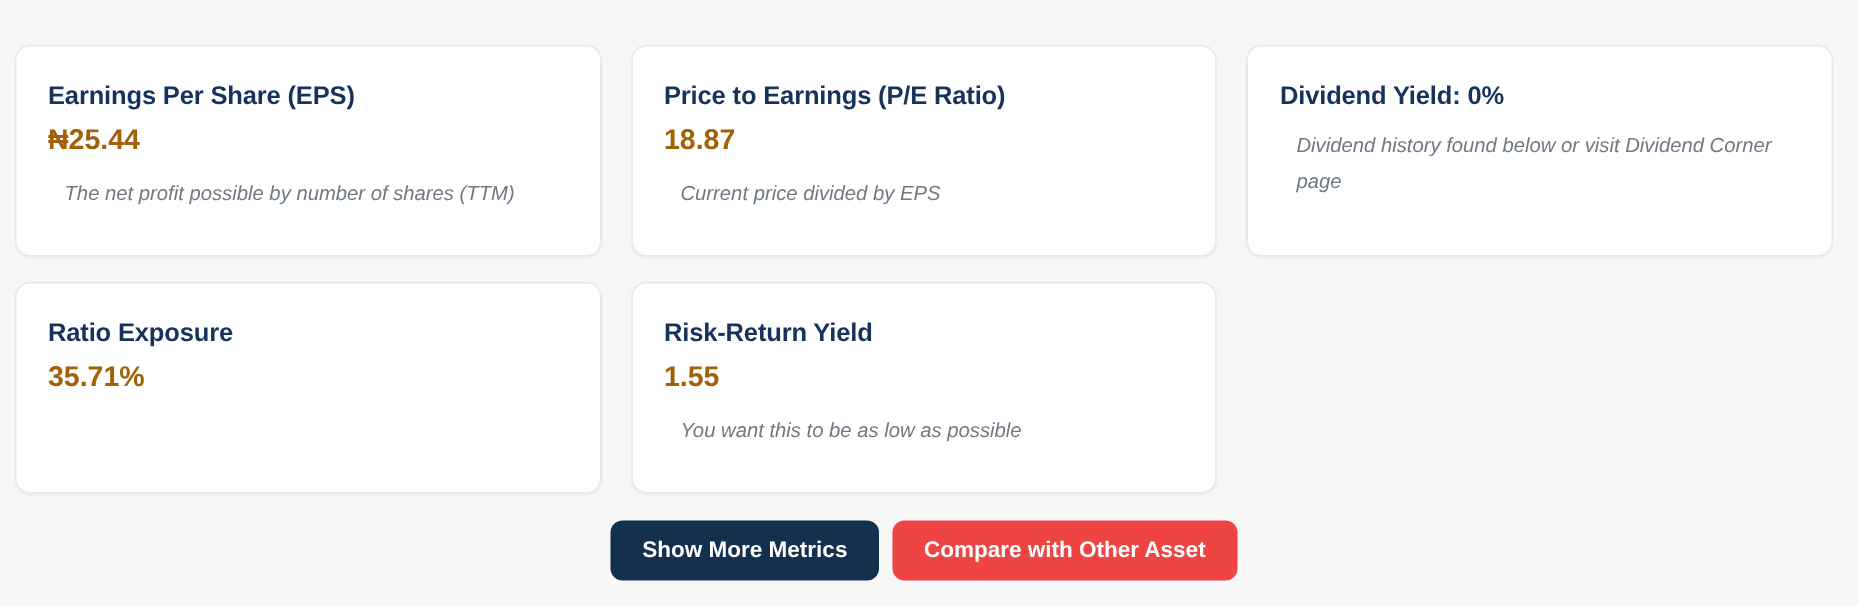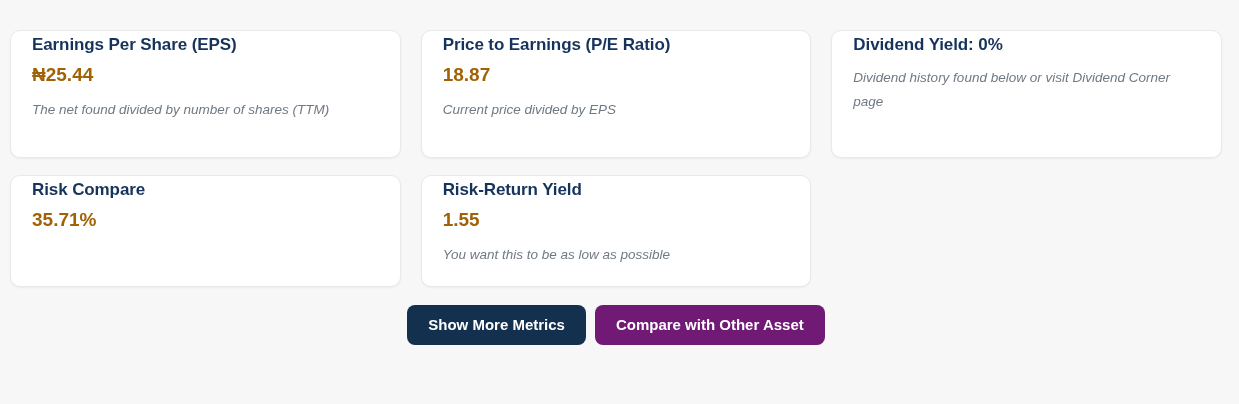--- a/index.html
+++ b/index.html
@@ -27,21 +27,21 @@
     column-gap: 20px;
     row-gap: 17px;
   }
 
   .metric-card {
     box-sizing: border-box;
     background: #ffffff;
     border: 1px solid #e9e9ec;
     border-radius: 10px;
     box-shadow: 0 1px 2px rgba(16, 24, 40, 0.05);
-    padding: 4px 21px 18px 21px;
+    padding: 23px 21px 18px 21px;
     min-height: 128px;
   }
 
   .metric-card.row-two {
     min-height: 112px;
   }
 
   .metric-title {
     font-size: 17px;
     font-weight: bold;
@@ -57,21 +57,21 @@
     color: #a16207;
     line-height: 1.2;
     margin: 0 0 11px 0;
   }
 
   .metric-desc {
     font-size: 13.5px;
     font-style: italic;
     color: #6f7984;
     line-height: 1.75;
-    margin: 0;
+    margin: 11px;
   }
 
   .metric-card.no-value .metric-title {
     margin-bottom: 11px;
   }
 
   .actions-row {
     display: flex;
     justify-content: center;
     gap: 9px;
@@ -91,50 +91,50 @@
     line-height: 16px;
     cursor: pointer;
     white-space: nowrap;
   }
 
   .action-button.primary-dark {
     background: #14304f;
   }
 
   .action-button.primary-green {
-    background: #701a75;
+    background: #ef4444;
   }
 </style>
 </head>
 <body>
 
 <div class="metrics-panel">
 
   <div class="cards-grid">
 
     <div class="metric-card">
       <div class="metric-title">Earnings Per Share (EPS)</div>
       <div class="metric-value">₦25.44</div>
-      <div class="metric-desc">The net found divided by number of shares (TTM)</div>
+      <div class="metric-desc">The net profit possible by number of shares (TTM)</div>
     </div>
 
     <div class="metric-card">
       <div class="metric-title">Price to Earnings (P/E Ratio)</div>
       <div class="metric-value">18.87</div>
       <div class="metric-desc">Current price divided by EPS</div>
     </div>
 
     <div class="metric-card no-value">
       <div class="metric-title">Dividend Yield: 0%</div>
       <div class="metric-desc">Dividend history found below or visit Dividend Corner page</div>
     </div>
 
 
     <div class="metric-card row-two">
-      <div class="metric-title">Risk Compare</div>
+      <div class="metric-title">Ratio Exposure</div>
       <div class="metric-value">35.71%</div>
     </div>
 
     <div class="metric-card row-two">
       <div class="metric-title">Risk-Return Yield</div>
       <div class="metric-value">1.55</div>
       <div class="metric-desc">You want this to be as low as possible</div>
     </div>
 
   </div>

